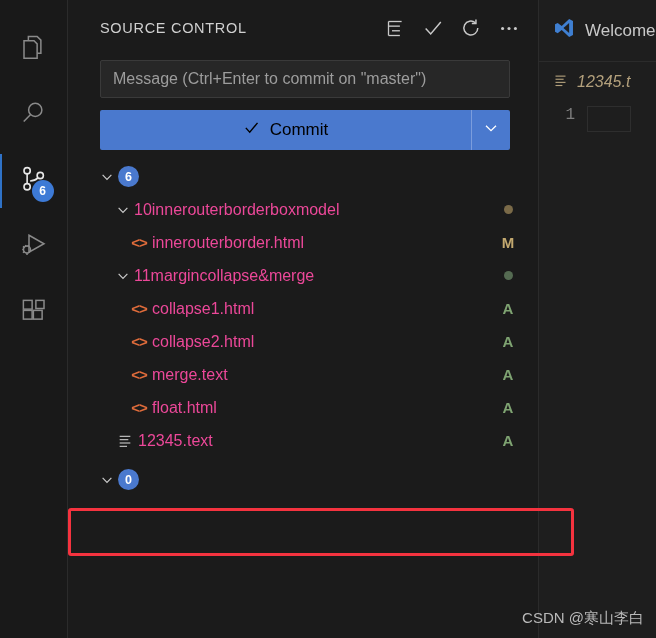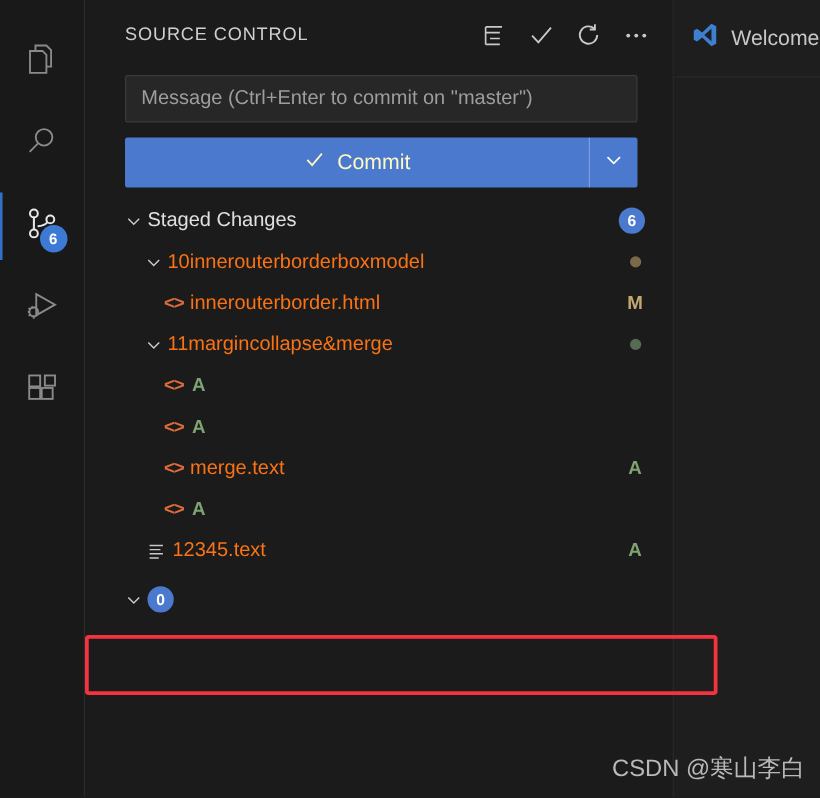--- a/index.html
+++ b/index.html
@@ -109,21 +109,21 @@
     display: flex;
     align-items: center;
     border-radius: 2px;
     cursor: pointer;
     overflow: hidden;
   }
   .commit-main {
     flex: 1;
     display: flex; align-items: center; justify-content: center;
     gap: 10px;
-    color: #fef9c3;
+    color: #000000;
     font-size: 17px;
     height: 100%;
   }
   .commit-split {
     width: 38px;
     height: 100%;
     display: flex; align-items: center; justify-content: center;
     border-left: 1px solid #7b9ddd;
     color: #ffffff;
   }
@@ -144,21 +144,21 @@
     display: flex; align-items: center; justify-content: center;
     color: #cccccc;
   }
   .row .ficon {
     width: 26px; min-width: 26px;
     display: flex; align-items: center; justify-content: center;
   }
   .code-icon { color: #e06c3b; font-size: 15px; font-weight: bold; letter-spacing: -1px; }
   .label {
     font-size: 16px;
-    color: #f97316;
+    color: #ec4899;
     white-space: nowrap;
     overflow: hidden;
     text-overflow: ellipsis;
     flex: 1;
   }
   .label.group { color: #e0e0e0; }
   .count-badge {
     background: #4a79ce;
     color: #ffffff;
     border-radius: 50%;
@@ -187,20 +187,21 @@
     border: 3px solid #f5333f;
     border-radius: 3px;
     pointer-events: none;
   }
 
   
   .editor {
     flex: 1;
     background: #1e1e1e;
     display: flex;
+    flex-direction: column;
     min-width: 0;
     border-left: 1px solid #2b2b2b;
   }
   .tabbar {
     height: 62px;
     background: #242424;
     display: flex;
     align-items: center;
     border-bottom: 1px solid #2b2b2b;
     box-sizing: border-box;
@@ -221,20 +222,21 @@
   .breadcrumbs {
     height: 40px;
     display: flex;
     align-items: center;
     gap: 9px;
     padding: 0 14px;
     color: #b3a07c;
     font-size: 16px;
     white-space: nowrap;
     box-sizing: border-box;
+    font-style: italic;
   }
   .code-area {
     flex: 1;
     display: flex;
     padding-top: 2px;
     min-height: 0;
   }
   .gutter {
     width: 44px;
     min-width: 44px;
@@ -253,21 +255,21 @@
     width: 44px; height: 26px;
     border: 1px solid #2e2e2e;
     box-sizing: border-box;
   }
 
   .watermark {
     position: absolute;
     right: 12px;
     bottom: 10px;
     color: #b9b9b9;
-    font-size: 19px;
+    font-size: 15px;
     font-family: "Liberation Sans", sans-serif;
     white-space: nowrap;
     pointer-events: none;
   }
 </style>
 </head>
 <body>
 
 <div id="app">
 
@@ -391,21 +393,20 @@
     </div>
 
     <div class="tree">
 
       <div class="row indent-0">
         <span class="twisty">
           <svg width="14" height="14" viewBox="0 0 24 24" fill="none" stroke="currentColor" stroke-width="2">
             <polyline points="4.5,8.5 12,16 19.5,8.5"></polyline>
           </svg>
         </span>
-        <span class="label group">Staged Changes</span>
         <span class="count-badge">6</span>
       </div>
 
       <div class="row indent-1">
         <span class="twisty">
           <svg width="14" height="14" viewBox="0 0 24 24" fill="none" stroke="currentColor" stroke-width="2">
             <polyline points="4.5,8.5 12,16 19.5,8.5"></polyline>
           </svg>
         </span>
         <span class="label">10innerouterborderboxmodel</span>
@@ -423,37 +424,40 @@
           <svg width="14" height="14" viewBox="0 0 24 24" fill="none" stroke="currentColor" stroke-width="2">
             <polyline points="4.5,8.5 12,16 19.5,8.5"></polyline>
           </svg>
         </span>
         <span class="label">11margincollapse&amp;merge</span>
         <span class="dot" style="background:#556b52"></span>
       </div>
 
       <div class="row indent-2">
         <span class="ficon code-icon">&lt;&gt;</span>
+        <span class="label">collapse1.html</span>
         <span class="stat" style="color:#7fa472">A</span>
       </div>
 
       <div class="row indent-2">
         <span class="ficon code-icon">&lt;&gt;</span>
+        <span class="label">collapse2.html</span>
         <span class="stat" style="color:#7fa472">A</span>
       </div>
 
       <div class="row indent-2">
         <span class="ficon code-icon">&lt;&gt;</span>
         <span class="label">merge.text</span>
         <span class="stat" style="color:#7fa472">A</span>
       </div>
 
 
       <div class="row indent-2">
         <span class="ficon code-icon">&lt;&gt;</span>
+        <span class="label">float.html</span>
         <span class="stat" style="color:#7fa472">A</span>
       </div>
 
       <div class="row indent-1">
         <span class="ficon">
           <svg width="16" height="16" viewBox="0 0 24 24" fill="none" stroke="#c8c8c8" stroke-width="1.7">
             <line x1="4" y1="5" x2="20" y2="5"></line>
             <line x1="4" y1="10" x2="17" y2="10"></line>
             <line x1="4" y1="15" x2="20" y2="15"></line>
             <line x1="4" y1="20" x2="15" y2="20"></line>

